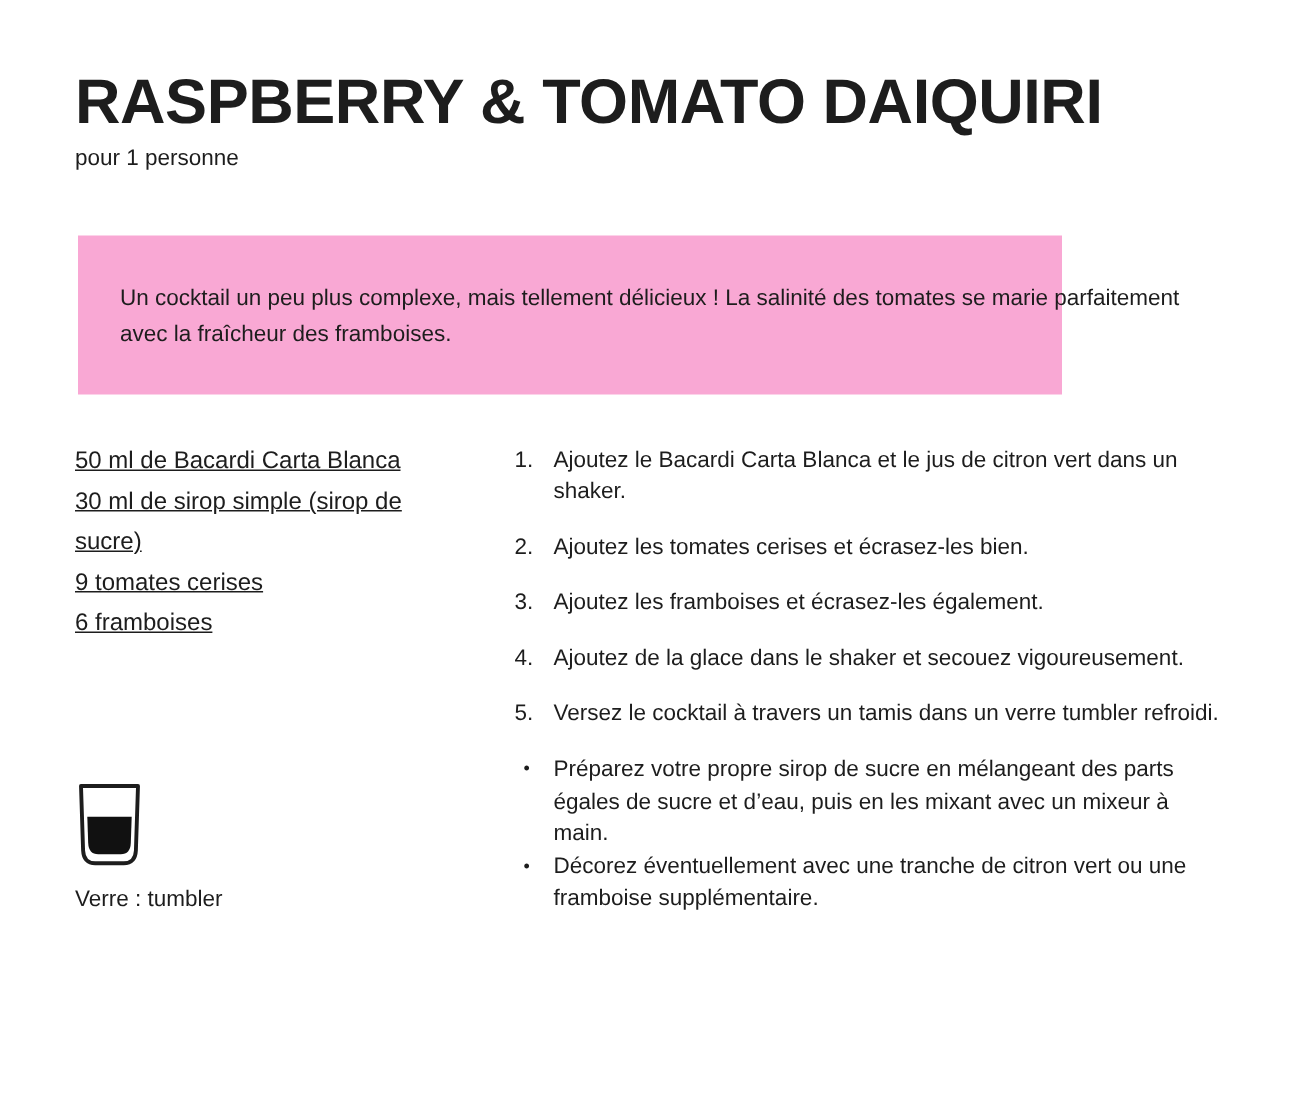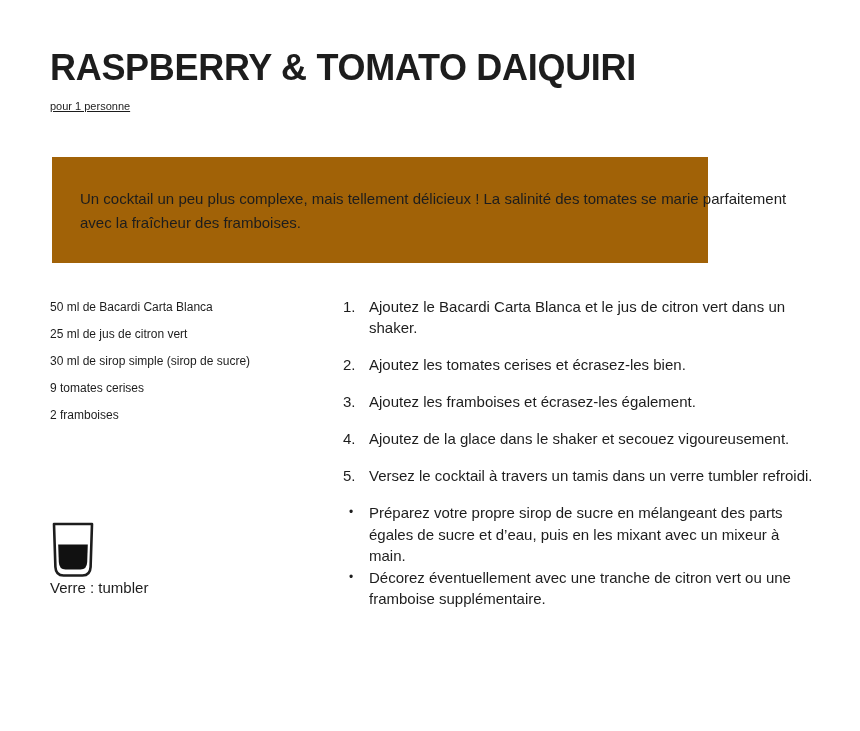--- a/index.html
+++ b/index.html
@@ -10,73 +10,74 @@
     position: relative;
     overflow: hidden;
     font-family: "Liberation Sans", sans-serif;
     color: #1d1d1d;
   }
 
   .page-title {
     position: absolute;
     left: 50px;
     top: 46px;
-    font-size: 36px;
+    font-size: 42px;
     font-weight: 700;
     letter-spacing: -0.3px;
     line-height: 44px;
     white-space: nowrap;
     text-align: center;
   }
 
   .servings {
     position: absolute;
     left: 50px;
     top: 97px;
-    font-size: 11px;
+    font-size: 15px;
     line-height: 18px;
-    text-decoration: underline;
   }
 
   .intro-box {
     position: absolute;
     left: 52px;
     top: 157px;
     width: 656px;
     height: 106px;
-    background: #a16207;
+    background: #f9a8d4;
   }
   .intro-text {
     position: absolute;
     left: 28px;
     top: 30px;
     width: 712px;
     font-size: 15px;
     line-height: 24px;
   }
 
   .ingredients {
     position: absolute;
     left: 50px;
     top: 294px;
     width: 252px;
   }
   .ingredients li {
     list-style: none;
-    font-size: 12px;
+    font-size: 16px;
     line-height: 27px;
+    text-decoration: underline;
   }
 
   .glass-block {
     position: absolute;
     left: 50px;
     top: 521px;
   }
   .glass-icon { display: block; }
   .glass-label {
+    margin-top: 12px;
     font-size: 15px;
     line-height: 18px;
   }
 
   .right-col {
     position: absolute;
     left: 343px;
     top: 296px;
     width: 470px;
   }
@@ -128,24 +129,23 @@
 <h1 class="page-title">RASPBERRY &amp; TOMATO DAIQUIRI</h1>
 
 <div class="servings">pour 1 personne</div>
 
 <div class="intro-box">
   <p class="intro-text">Un cocktail un peu plus complexe, mais tellement délicieux ! La salinité des tomates se marie parfaitement avec la fraîcheur des framboises.</p>
 </div>
 
 <ul class="ingredients">
     <li>50 ml de Bacardi Carta Blanca</li>
-    <li>25 ml de jus de citron vert</li>
     <li>30 ml de sirop simple (sirop de sucre)</li>
     <li>9 tomates cerises</li>
-    <li>2 framboises</li>
+    <li>6 framboises</li>
   </ul>
 
 <div class="glass-block">
   <svg class="glass-icon" width="46" height="58" viewBox="0 0 46 58">
     <path d="M 4 3 L 42 3 L 40.6 46 Q 40.2 54.5 32.5 54.5 L 13.5 54.5 Q 5.8 54.5 5.4 46 Z" fill="none" stroke="#1d1d1d" stroke-width="2.6" stroke-linejoin="round"></path>
     <path d="M 8.2 23.5 L 37.8 23.5 L 37.2 41 Q 36.9 48.5 30.5 48.5 L 15.5 48.5 Q 9.1 48.5 8.8 41 Z" fill="#111111" stroke="none"></path>
   </svg>
   <div class="glass-label">Verre : tumbler</div>
 </div>
 

